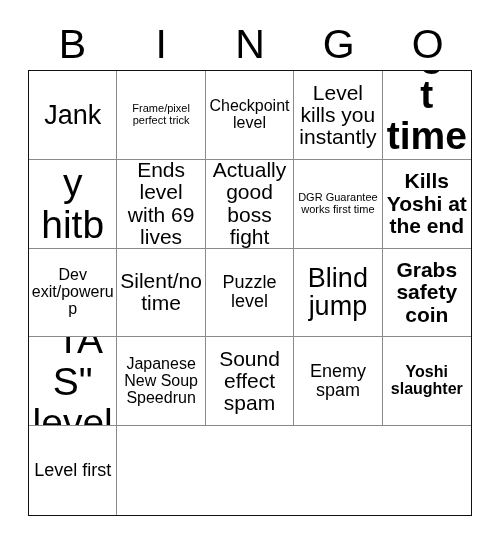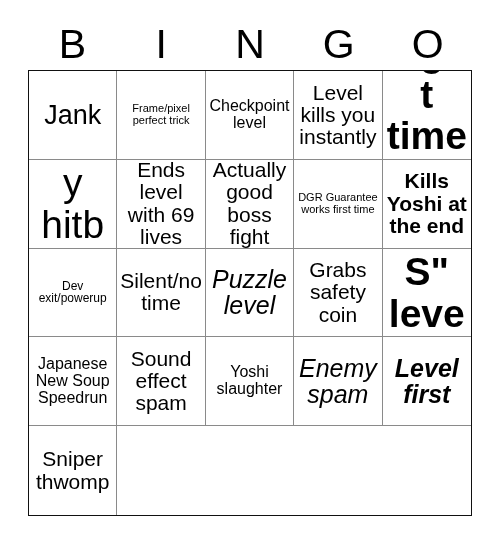--- a/index.html
+++ b/index.html
@@ -77,25 +77,25 @@
     display: block;
     width: 100%;
     line-height: 1.06;
     color: #000000;
     word-wrap: break-word;
   }
 
   
   .fs-xxl  { font-size: 27px; }
   .fs-xl   { font-size: 39px; }
-  .fs-lg   { font-size: 25px; font-style: italic; }
+  .fs-lg   { font-size: 18px; }
   .fs-md   { font-size: 21px; }
   .fs-sm   { font-size: 16px; }
   .fs-xs   { font-size: 11px; }
-  .fs-xxs  { font-size: 12px; }
+  .fs-xxs  { font-size: 16px; }
 </style>
 </head>
 <body>
 
 <div class="card">
 
   <div class="header-row">
     <div class="header-cell">B</div>
     <div class="header-cell">I</div>
     <div class="header-cell">N</div>
@@ -141,39 +141,39 @@
       <span class="cell-text fs-xxs">Dev exit/powerup</span>
     </div>
     <div class="cell">
       <span class="cell-text fs-md">Silent/no time</span>
     </div>
 
     <div class="cell">
       <span class="cell-text fs-lg">Puzzle level</span>
     </div>
     <div class="cell">
+      <span class="cell-text fs-xxl">Blind jump</span>
+    </div>
+    <div class="cell">
       <span class="cell-text fs-md">Grabs safety coin</span>
     </div>
     <div class="cell">
       <span class="cell-text fs-xl">"TAS" level</span>
     </div>
     <div class="cell">
       <span class="cell-text fs-sm">Japanese New Soup Speedrun</span>
     </div>
 
     <div class="cell">
       <span class="cell-text fs-md">Sound effect spam</span>
     </div>
     <div class="cell">
+      <span class="cell-text fs-lg">Enemy spam</span>
+    </div>
+    <div class="cell">
       <span class="cell-text fs-sm">Yoshi slaughter</span>
     </div>
     <div class="cell">
-      <span class="cell-text fs-lg">Enemy spam</span>
-    </div>
-    <div class="cell">
       <span class="cell-text fs-lg">Level first</span>
-    </div>
-    <div class="cell">
-      <span class="cell-text fs-md">Sniper thwomp</span>
     </div>
 
   </div>
 </div>
 
 </body></html>

